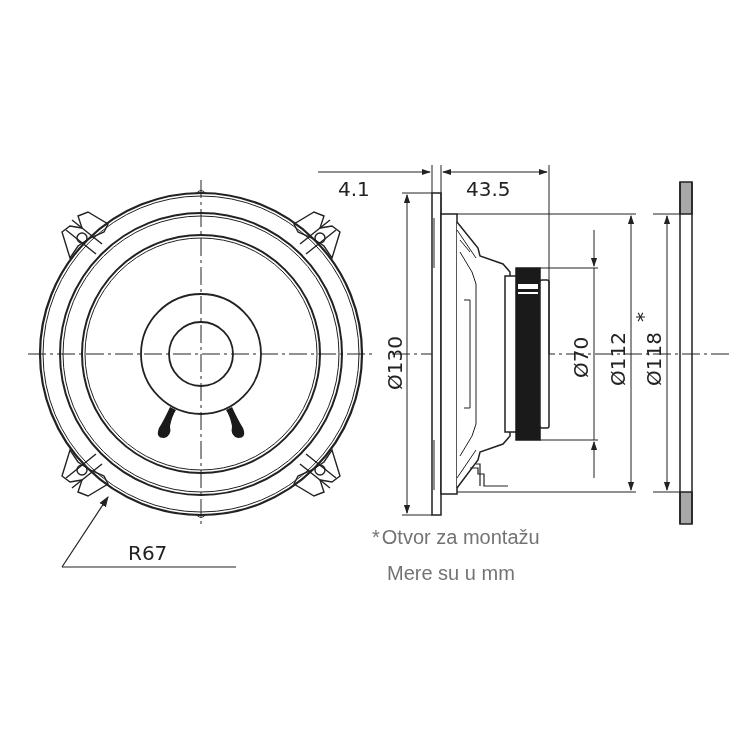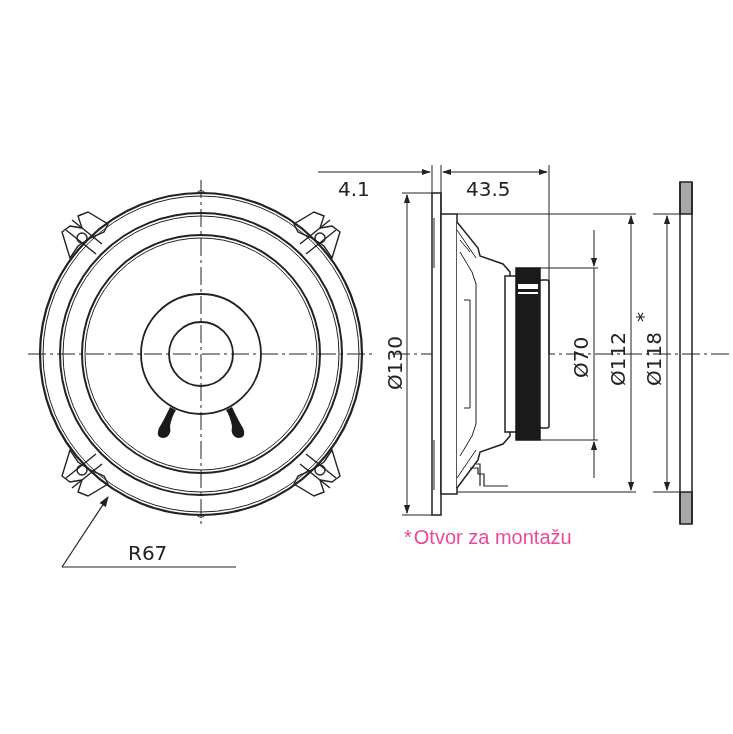--- a/index.html
+++ b/index.html
@@ -1,20 +1,20 @@
 <!DOCTYPE html>
 <html><head>
   <meta charset="utf-8">
   <style>
     html, body { margin: 0; padding: 0; background: #ffffff; }
     body { width: 733px; height: 734px; position: relative; overflow: hidden; font-family: "DejaVu Sans", sans-serif; }
     #stage { position: absolute; left: 0; top: 0; width: 733px; height: 734px; }
     svg text { fill: #222222; }
     .dim-text { font-family: "DejaVu Sans", sans-serif; font-size: 20px; }
-    .note { position: absolute; font-family: "Liberation Sans", sans-serif; font-size: 20px; color: #ec4899; white-space: nowrap; margin-left: 32px; }
+    .note { position: absolute; font-family: "Liberation Sans", sans-serif; font-size: 20px; color: #737373; white-space: nowrap; }
     .note-asterisk { font-size: 20px; vertical-align: top; margin-right: 2px; }
   </style>
 </head>
 <body>
 
 <div id="stage">
   <svg width="733" height="734" viewBox="0 0 733 734" xmlns="http://www.w3.org/2000/svg">
     <defs>
       <marker id="arr" viewBox="0 0 10 10" refX="9" refY="5" markerWidth="9" markerHeight="9" orient="auto-start-reverse">
         <path d="M0,1.5 L10,5 L0,8.5 z" fill="#222"></path>
@@ -142,13 +142,14 @@
     <text class="dim-text" transform="translate(402,390) rotate(-90)">Ø130</text>
     <text class="dim-text" transform="translate(588,378) rotate(-90)">Ø70</text>
     <text class="dim-text" transform="translate(625,386) rotate(-90)">Ø112</text>
     <text class="dim-text" transform="translate(661,386) rotate(-90)">Ø118</text>
     <text class="dim-text" transform="translate(650,322) rotate(-90)">*</text>
   </svg>
 
   <div class="note" style="left:372px; top:526px;">
     <span class="note-asterisk">*</span><span>Otvor za montažu</span>
   </div>
+  <div class="note" style="left:387px; top:562px;">Mere su u mm</div>
 </div>
 
 </body></html>

